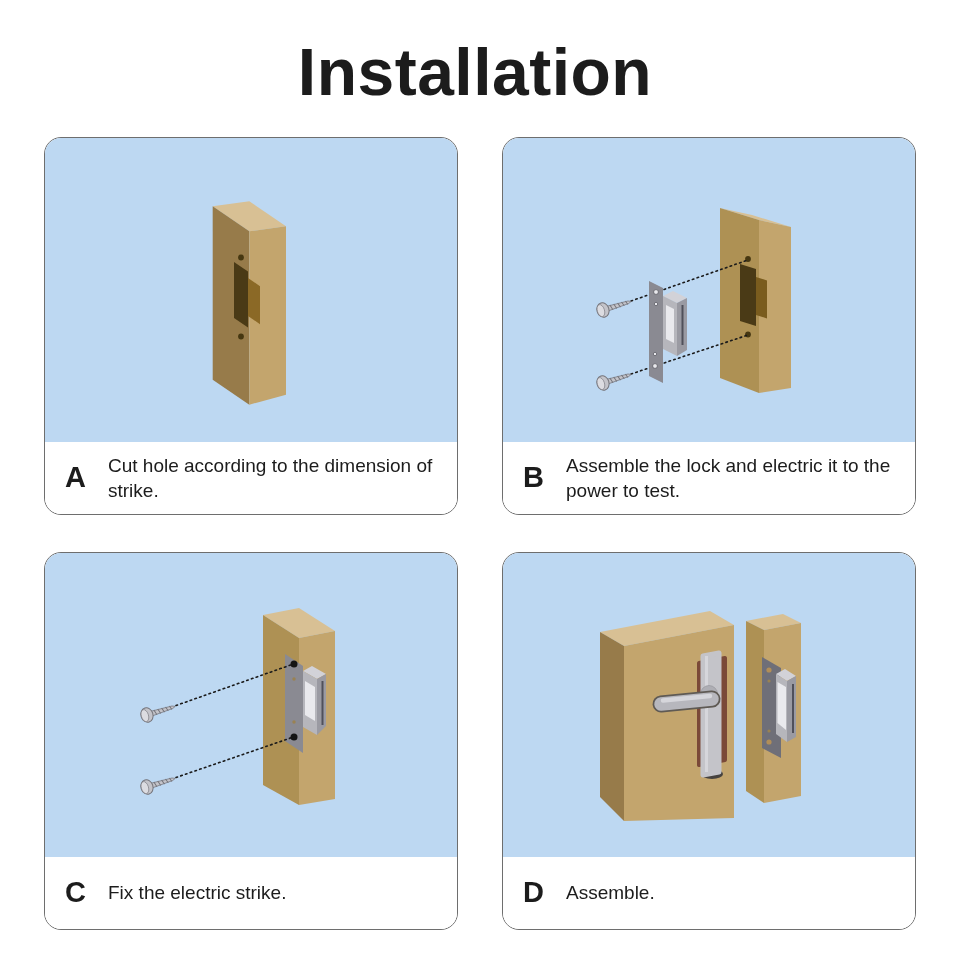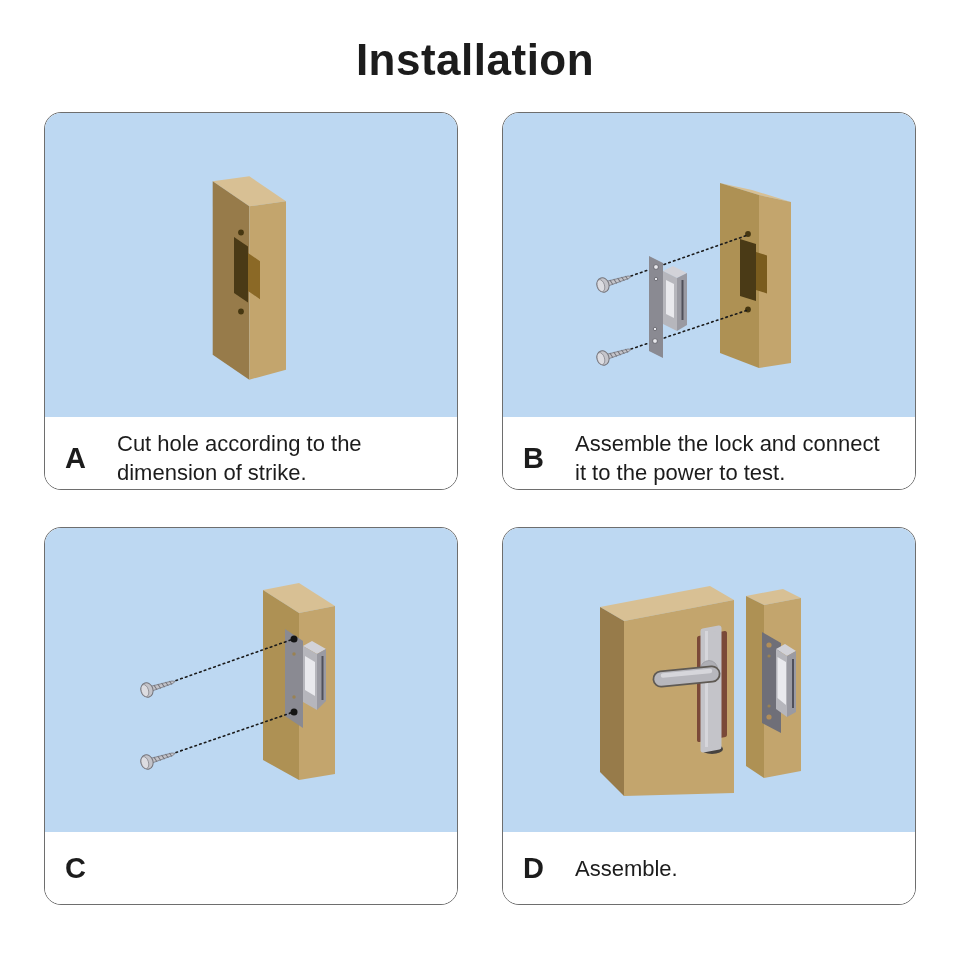--- a/index.html
+++ b/index.html
@@ -11,39 +11,39 @@
     --screw:#C4C4CA; --screw-edge:#74747B; --screw-cap:#DCDCE1;
     --handle:#B7B7BD; --handle-dark:#5F5A54; --handle-light:#D6D6DB; --backplate:#7A4938;
     --line:#1A1A1A; --dot-black:#141414; --brass:#B28E58; --brass-dim:#9A8252;
   }
   html,body{margin:0;padding:0;}
   body{
     width:960px;height:960px;background:var(--page-bg);
     font-family:"Liberation Sans", sans-serif;color:var(--text);overflow:hidden;
   }
   .page-title{
-    margin:36px 10px 0 0;text-align:center;font-size:44px;font-weight:700;
+    margin:36px 10px 0 0;text-align:center;font-size:66px;font-weight:700;
     letter-spacing:0.5px;color:var(--text);line-height:1.1;
   }
   .grid{
     display:grid;grid-template-columns:414px 414px;gap:37px 44px;
     padding:0 44px;margin-top:28px;
   }
   .panel{
     width:414px;height:378px;border:1.5px solid var(--panel-border);
     border-radius:17px;overflow:hidden;background:#fff;box-sizing:border-box;
     display:flex;flex-direction:column;
   }
   .figure{height:304px;background:var(--panel-bg);}
   .figure svg{display:block;width:100%;height:100%;}
   .caption{
     flex:1;background:#fff;display:flex;align-items:center;padding:0 20px;
   }
   .letter{font-size:29px;font-weight:700;width:28px;flex:none;margin-right:12px;}
-  .cap-text{font-size:22px;line-height:1.32;margin:12px;max-width:350px;}
+  .cap-text{font-size:19px;line-height:1.32;margin:3px;max-width:350px;}
 
   
   .wood-top{fill:var(--wood-top);} .wood-light{fill:var(--wood-light);}
   .wood-mid{fill:var(--wood-mid);} .wood-dark{fill:var(--wood-dark);}
   .cut-dark{fill:var(--cut-dark);} .cut-mid{fill:var(--cut-mid);} .cut-mid2{fill:var(--cut-mid2);}
   .hole{fill:var(--hole-dark);}
   .plate{fill:var(--metal-plate);} .plate-dark{fill:var(--metal-plate-dark);}
   .m-body{fill:var(--metal-body);} .m-side{fill:var(--metal-side);}
   .m-light{fill:var(--metal-light);} .keeper{fill:var(--keeper);}
   .dotline{stroke:var(--line);stroke-width:1.6;stroke-dasharray:1.6 3.4;fill:none;stroke-linecap:round;}
@@ -128,21 +128,21 @@
             <circle class="plate-hole" cx="152" cy="216" r="1.7"></circle>
             <circle class="plate-hole" cx="152" cy="228" r="2.4"></circle>
           </g>
 
           <use href="#screw" transform="translate(100,172) rotate(-17)"></use>
           <use href="#screw" transform="translate(100,245) rotate(-17)"></use>
         </svg>
       </div>
       <div class="caption">
         <span class="letter">B</span>
-        <p class="cap-text">Assemble the lock and connect it to the power to test.</p>
+        <p class="cap-text">Assemble the lock and electric it to the power to test.</p>
       </div>
     </section>
 
     <section class="panel">
       <div class="figure">
         <svg viewBox="0 0 412 304" preserveAspectRatio="xMidYMid meet">
           <g>
             <polygon class="wood-top" points="218,62 254,55 290,78 254,85"></polygon>
             <polygon class="wood-mid" points="218,62 254,85 254,252 218,232"></polygon>
             <polygon class="wood-light" points="254,85 290,78 290,246 254,252"></polygon>
@@ -162,20 +162,21 @@
           <line class="dotline" x1="131" y1="224.5" x2="247" y2="184.5"></line>
           <circle class="black-dot" cx="249" cy="111" r="3.5"></circle>
           <circle class="black-dot" cx="249" cy="184" r="3.5"></circle>
 
           <use href="#screw" transform="translate(102,162) rotate(-17)"></use>
           <use href="#screw" transform="translate(102,234) rotate(-17)"></use>
         </svg>
       </div>
       <div class="caption">
         <span class="letter">C</span>
+        <p class="cap-text">Fix the electric strike.</p>
       </div>
     </section>
 
     <section class="panel">
       <div class="figure">
         <svg viewBox="0 0 412 304" preserveAspectRatio="xMidYMid meet">
           <g>
             <polygon class="wood-top" points="97,79 207,58 231,72 121,93"></polygon>
             <polygon class="wood-dark" points="97,79 121,93 121,268 97,244"></polygon>
             <polygon class="wood-light" points="121,93 231,72 231,265 121,268"></polygon>

